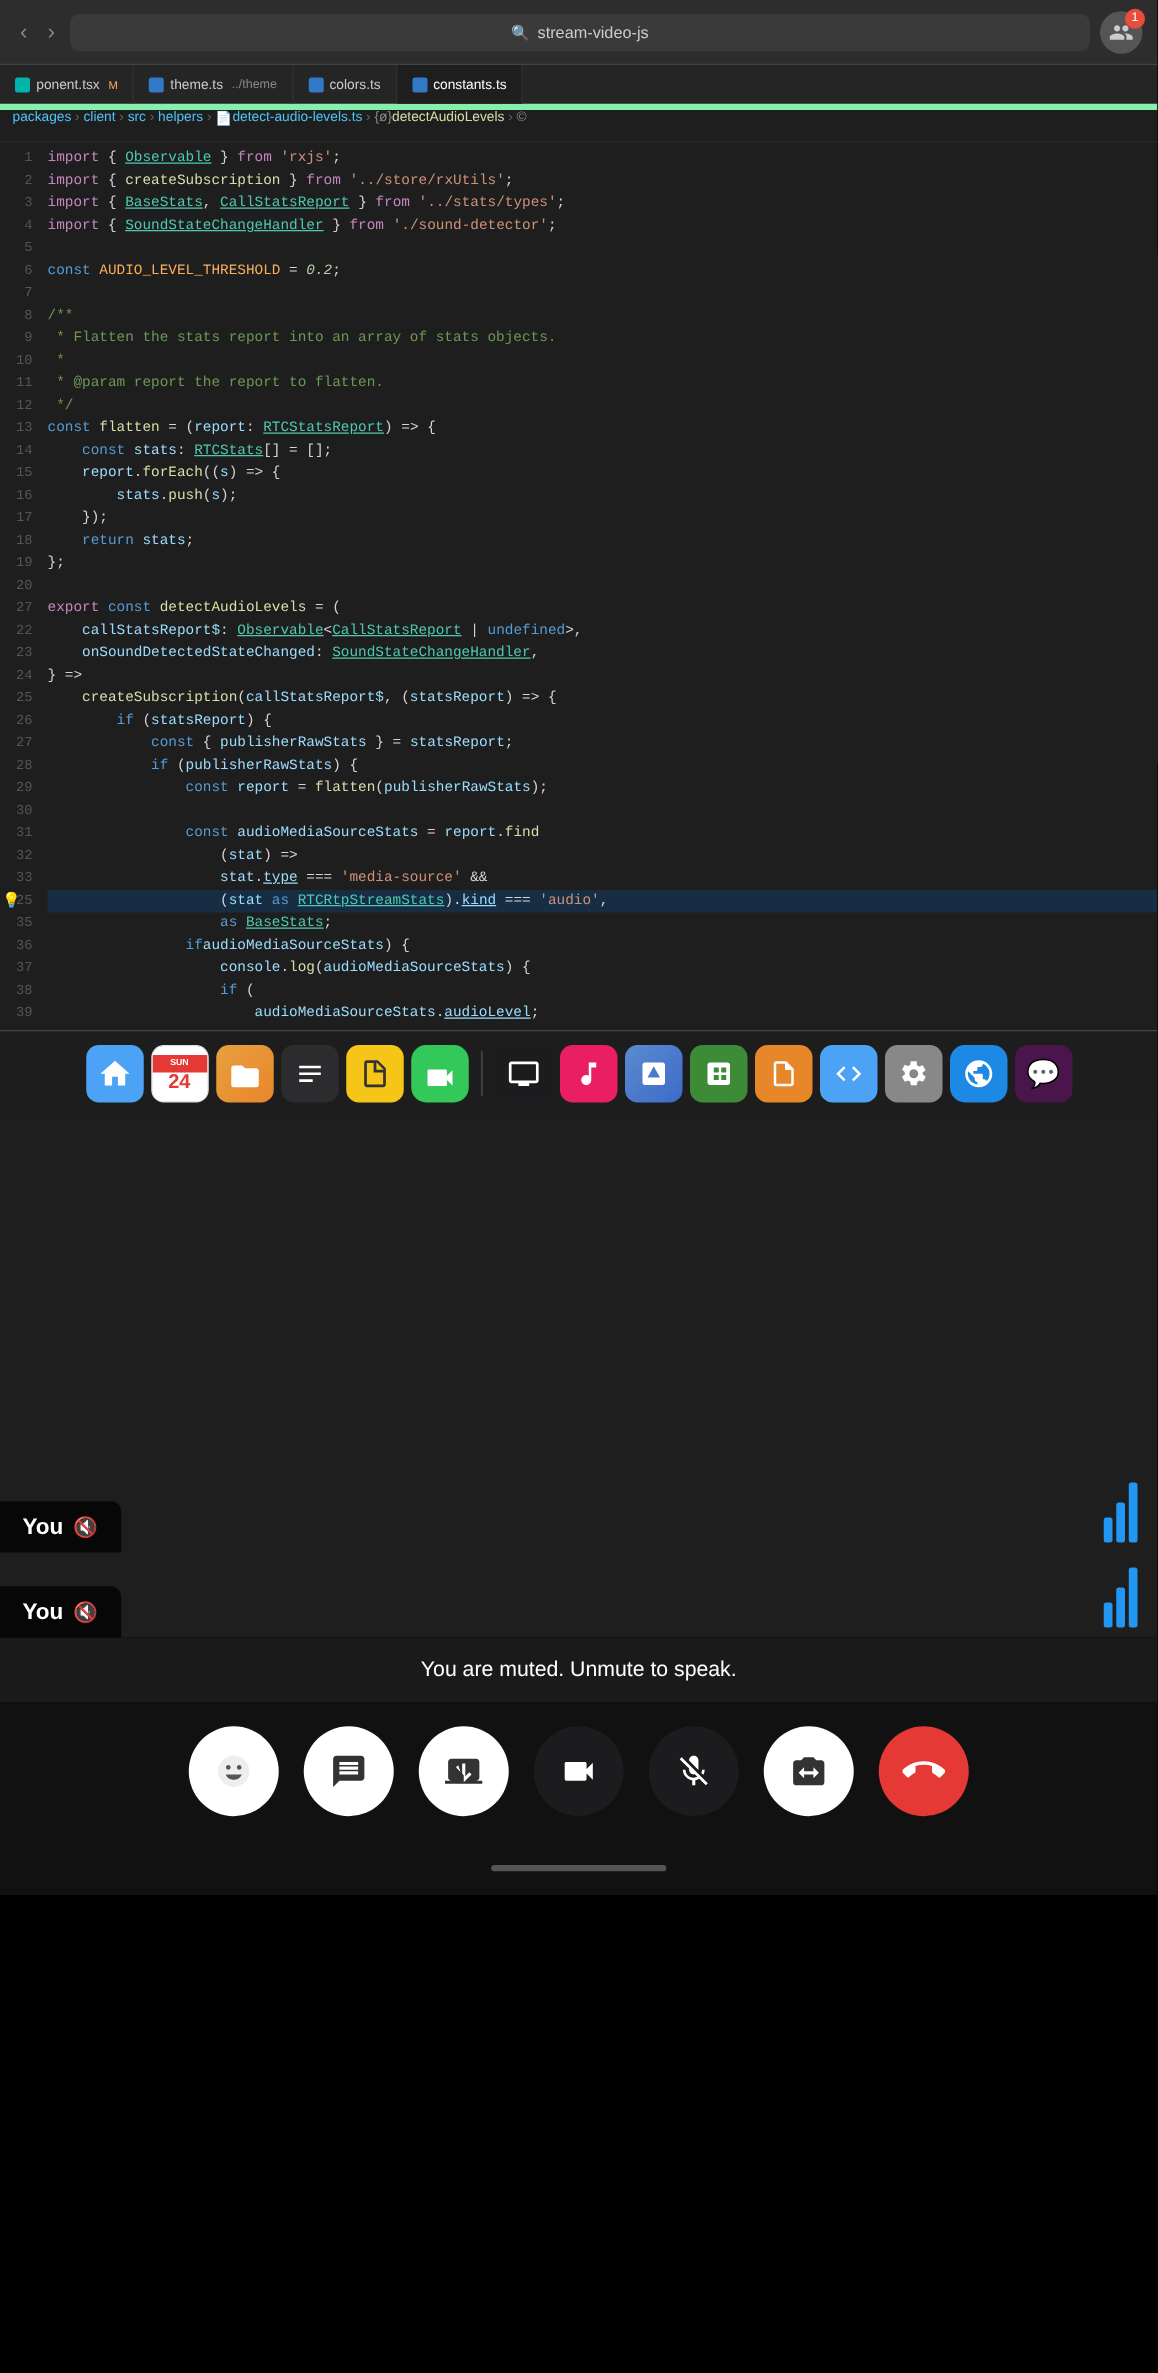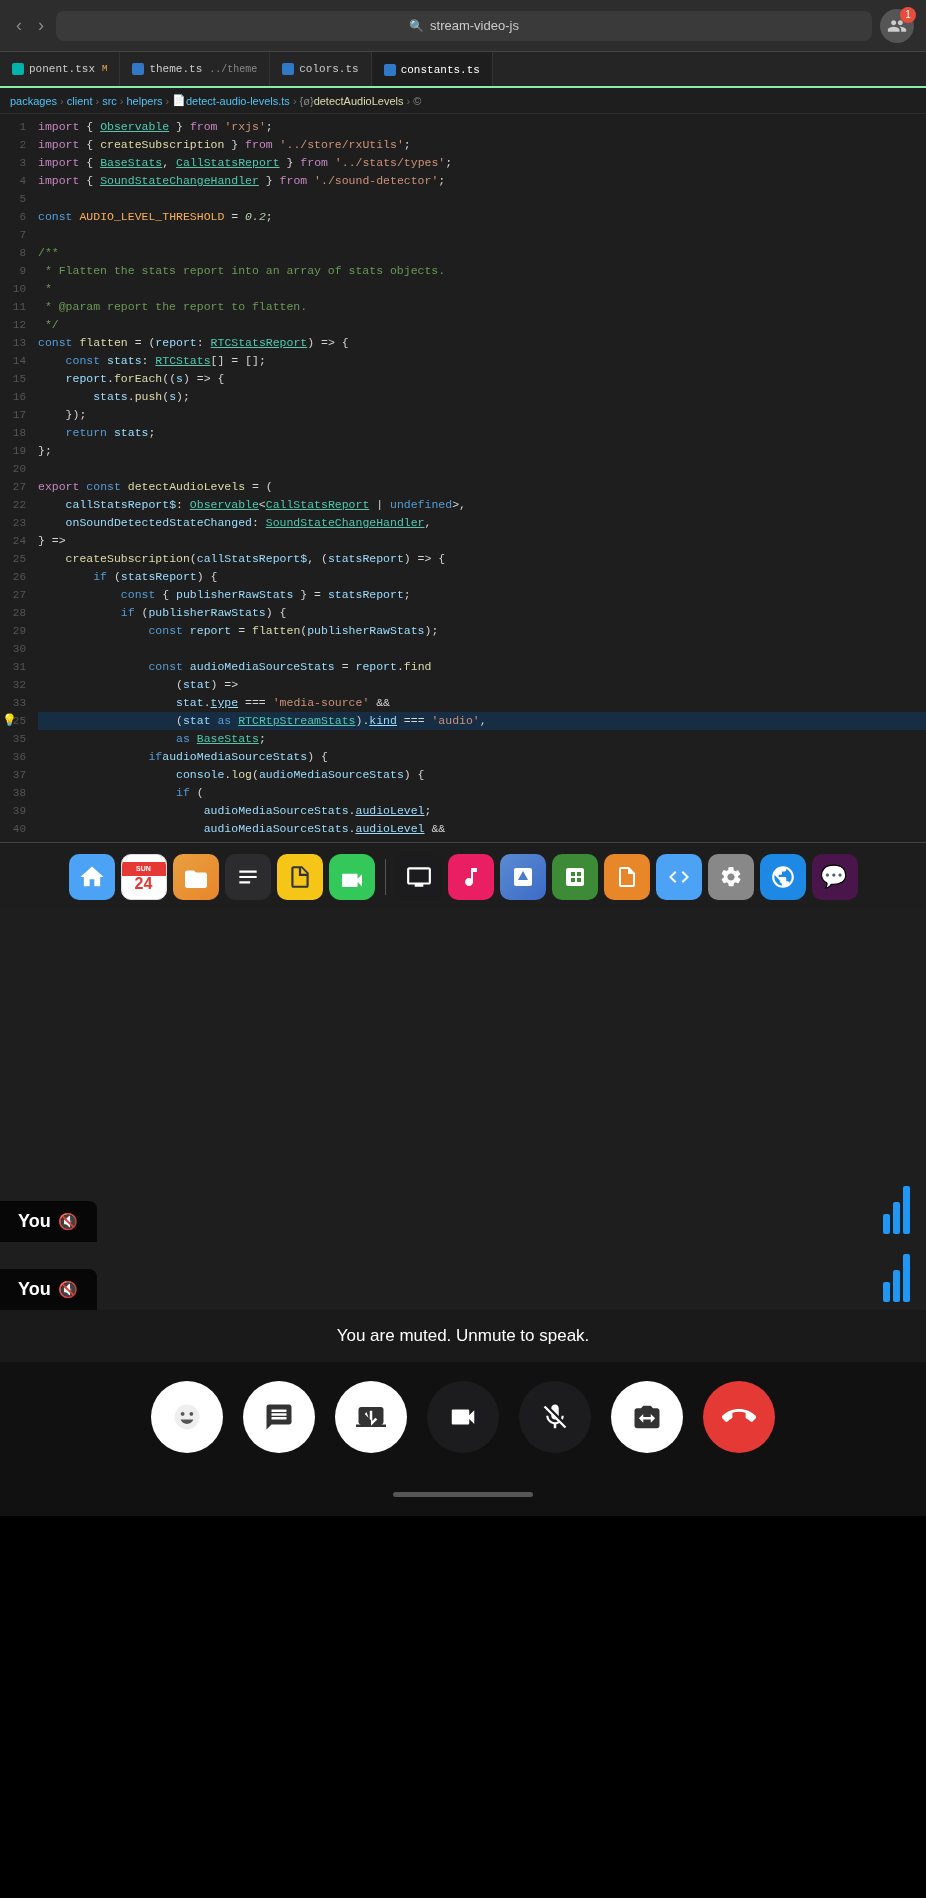--- a/index.html
+++ b/index.html
@@ -75,22 +75,21 @@
     }
 
     
     .editor-tabs {
       background: #252526;
       height: 36px;
       display: flex;
       align-items: center;
       gap: 0;
       overflow: hidden;
-      border-bottom: 2px solid #86efac;
-      font-family: Liberation Mono, monospace;
+      border-bottom: 5px solid #86efac;
     }
     .tab {
       height: 36px;
       padding: 0 12px;
       display: flex;
       align-items: center;
       gap: 5px;
       font-size: 11px;
       color: #ccc;
       border-right: 1px solid #333;
@@ -102,21 +101,20 @@
     .tab-icon { width: 12px; height: 12px; border-radius: 2px; display: inline-block; }
     .tab-icon.ts { background: #3178c6; }
     .tab-icon.tsx { background: #00b4ab; }
     .tab-modified { color: #f9ae58; margin-left: 2px; font-size: 9px; }
 
     
     .breadcrumb {
       background: #1e1e1e;
       height: 26px;
       display: flex;
-      align-items: center;
       padding: 0 10px;
       font-size: 11px;
       color: #888;
       border-bottom: 1px solid #2d2d2d;
       overflow: hidden;
       white-space: nowrap;
     }
     .breadcrumb span { color: #ccc; }
     .breadcrumb .sep { margin: 0 3px; color: #666; }
 
@@ -498,24 +496,20 @@
         <span class="line-content"><span class="op">                    </span><span class="param">console</span><span class="op">.</span><span class="fn">log</span><span class="op">(</span><span class="param">audioMediaSourceStats</span><span class="op">) {</span></span>
       </div>
       <div class="code-line">
         <span class="line-num">38</span>
         <span class="line-content"><span class="op">                    </span><span class="kw">if</span><span class="op"> (</span></span>
       </div>
       <div class="code-line">
         <span class="line-num">39</span>
         <span class="line-content"><span class="op">                        </span><span class="param">audioMediaSourceStats</span><span class="op">.</span><span class="prop">audioLevel</span><span class="op">;</span></span>
       </div>
-      <div class="code-line">
-        <span class="line-num">40</span>
-        <span class="line-content"><span class="op">                        </span><span class="param">audioMediaSourceStats</span><span class="op">.</span><span class="prop">audioLevel</span><span class="op"> &amp;&amp;</span></span>
-      </div>
     </div>
 
   <div class="mac-dock">
 
     <div class="dock-icon" style="background:#4ca3f5">
       <svg width="28" height="28" viewBox="0 0 24 24" fill="#fff">
           <path d="M10 20v-6h4v6h5v-8h3L12 3 2 12h3v8z"></path>
         </svg>
     </div>
 

